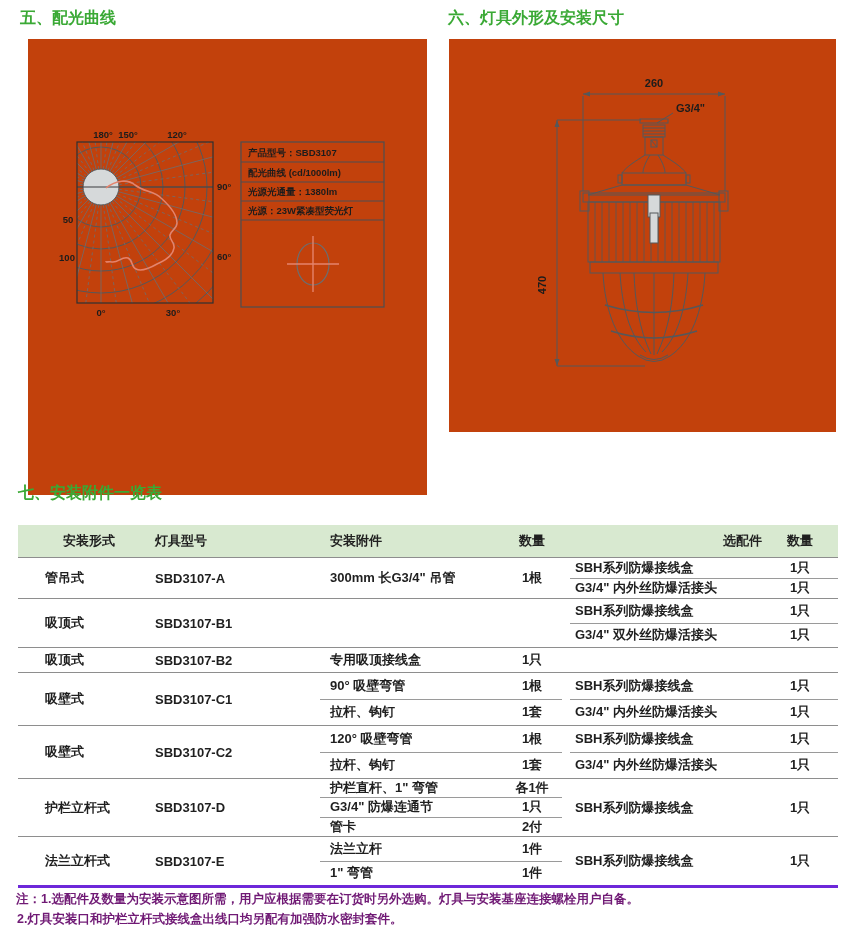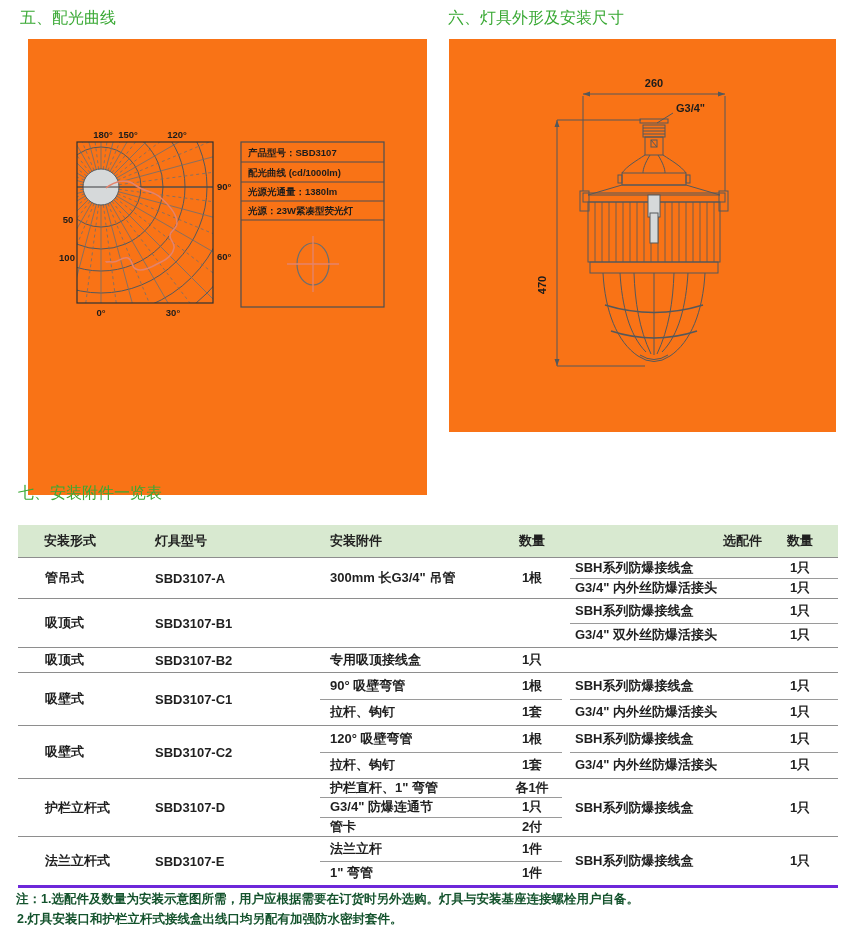--- a/index.html
+++ b/index.html
@@ -1,25 +1,25 @@
 <!DOCTYPE html>
 <html><head>
 <meta charset="utf-8">
 <style>
   html,body{margin:0;padding:0;background:#ffffff;}
   .page{position:relative;width:846px;height:948px;background:#ffffff;overflow:hidden;
         font-family:"Liberation Sans", sans-serif;color:#1f1f1f;}
-  .section-title{position:absolute;font-size:16px;font-weight:normal;color:#3aa935;white-space:nowrap;}
-  .panel{position:absolute;background:#f97316;}
+  .section-title{position:absolute;font-size:16px;font-weight:bold;color:#3aa935;white-space:nowrap;}
+  .panel{position:absolute;background:#c2410c;}
   svg text{font-family:"Liberation Sans", sans-serif;}
 
   
   .acc-table{position:absolute;left:18px;top:525px;width:820px;font-size:13px;font-weight:bold;}
   .thead{display:flex;height:32px;background:#d8e9d0;align-items:center;}
-  .thead .c-form{width:127px;padding-left:26px;box-sizing:border-box;}
+  .thead .c-form{width:127px;padding-left:45px;box-sizing:border-box;}
   .thead .c-model{width:175px;padding-left:10px;box-sizing:border-box;}
   .thead .c-acc{width:182px;padding-left:10px;box-sizing:border-box;}
   .thead .c-qty1{width:60px;text-align:center;}
   .thead .c-gap{width:8px;}
   .thead .c-opt{width:192px;padding-left:5px;box-sizing:border-box;text-align:right;}
   .thead .c-qty2{width:76px;text-align:center;}
   .trow{display:flex;border-top:1px solid #8e8e8e;align-items:stretch;}
   .trow:last-child{border-bottom:3px solid #6d28d9;}
   .cell-form{width:127px;padding-left:27px;box-sizing:border-box;display:flex;align-items:center;}
   .cell-model{width:175px;padding-left:10px;box-sizing:border-box;display:flex;align-items:center;}
@@ -28,21 +28,21 @@
   .block.gap{width:8px;}
   .block.opt{width:268px;}
   .subrow{display:flex;flex:1;align-items:center;}
   .subrow + .subrow{border-top:1px solid #9a9a9a;}
   .subrow .name{padding-left:10px;box-sizing:border-box;flex:1;}
   .block.acc .subrow .qty{width:60px;text-align:center;}
   .block.opt .subrow .name{padding-left:5px;}
   .block.opt .subrow .qty{width:76px;text-align:center;}
 
   .notes{position:absolute;left:0;top:889px;width:810px;font-size:12.5px;font-weight:bold;
-         color:#14532d;line-height:20px;}
+         color:#701a75;line-height:20px;}
   .notes .n1{padding-left:16px;}
   .notes .n2{padding-left:17px;}
 </style>
 </head>
 <body>
 
 <div class="page">
 
   <div class="section-title" style="left:20px;top:8px;">五、配光曲线</div>
 

